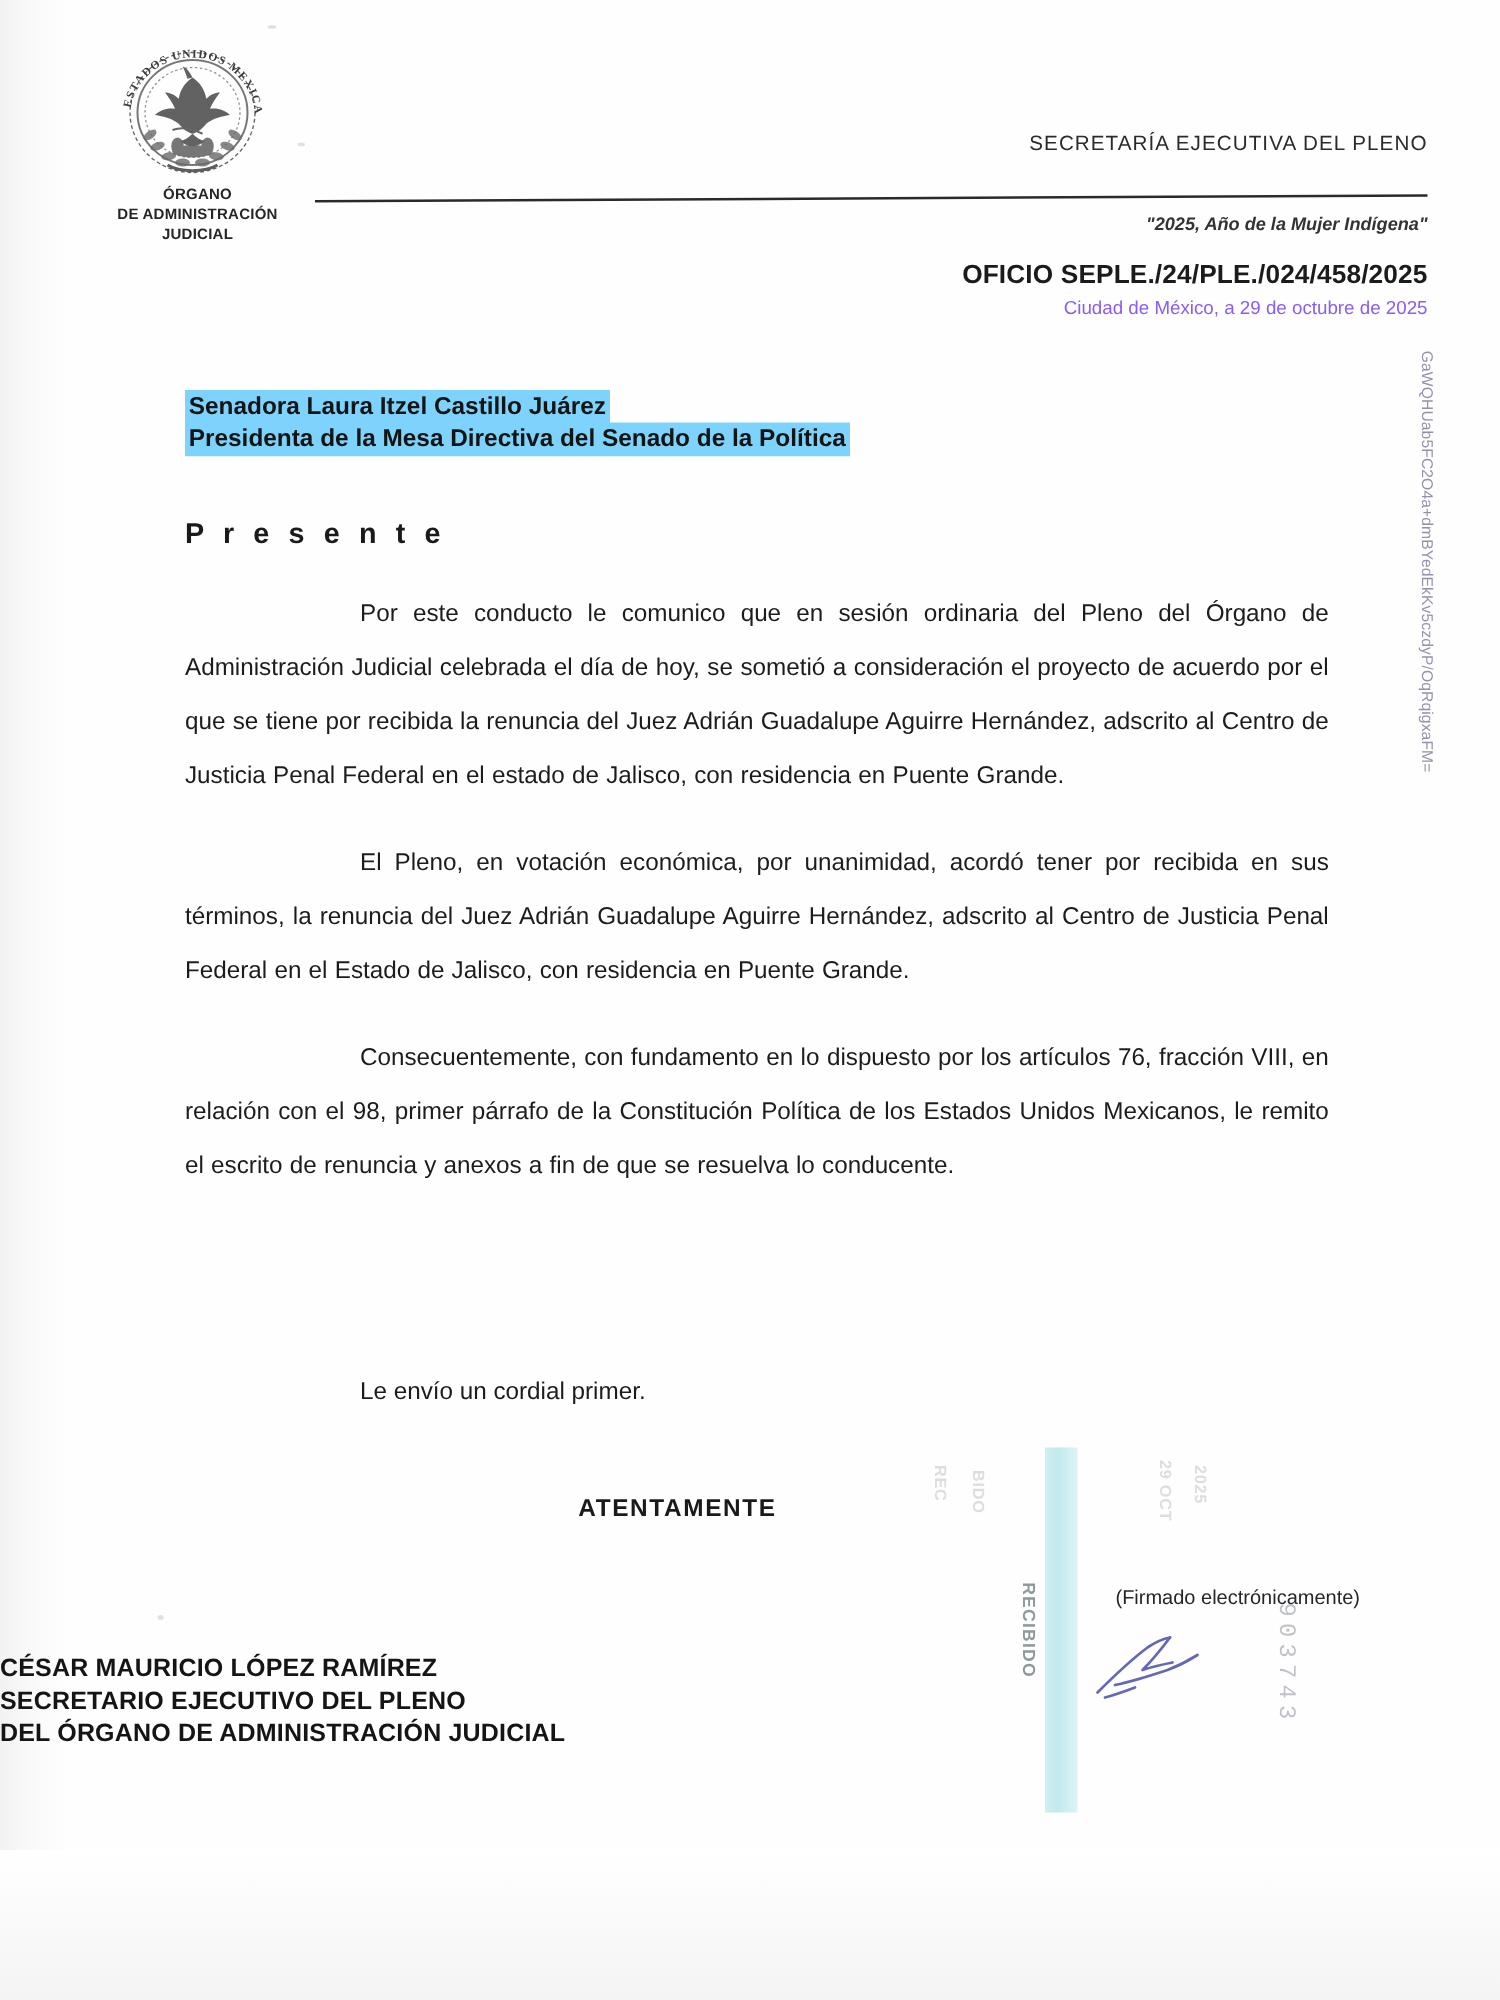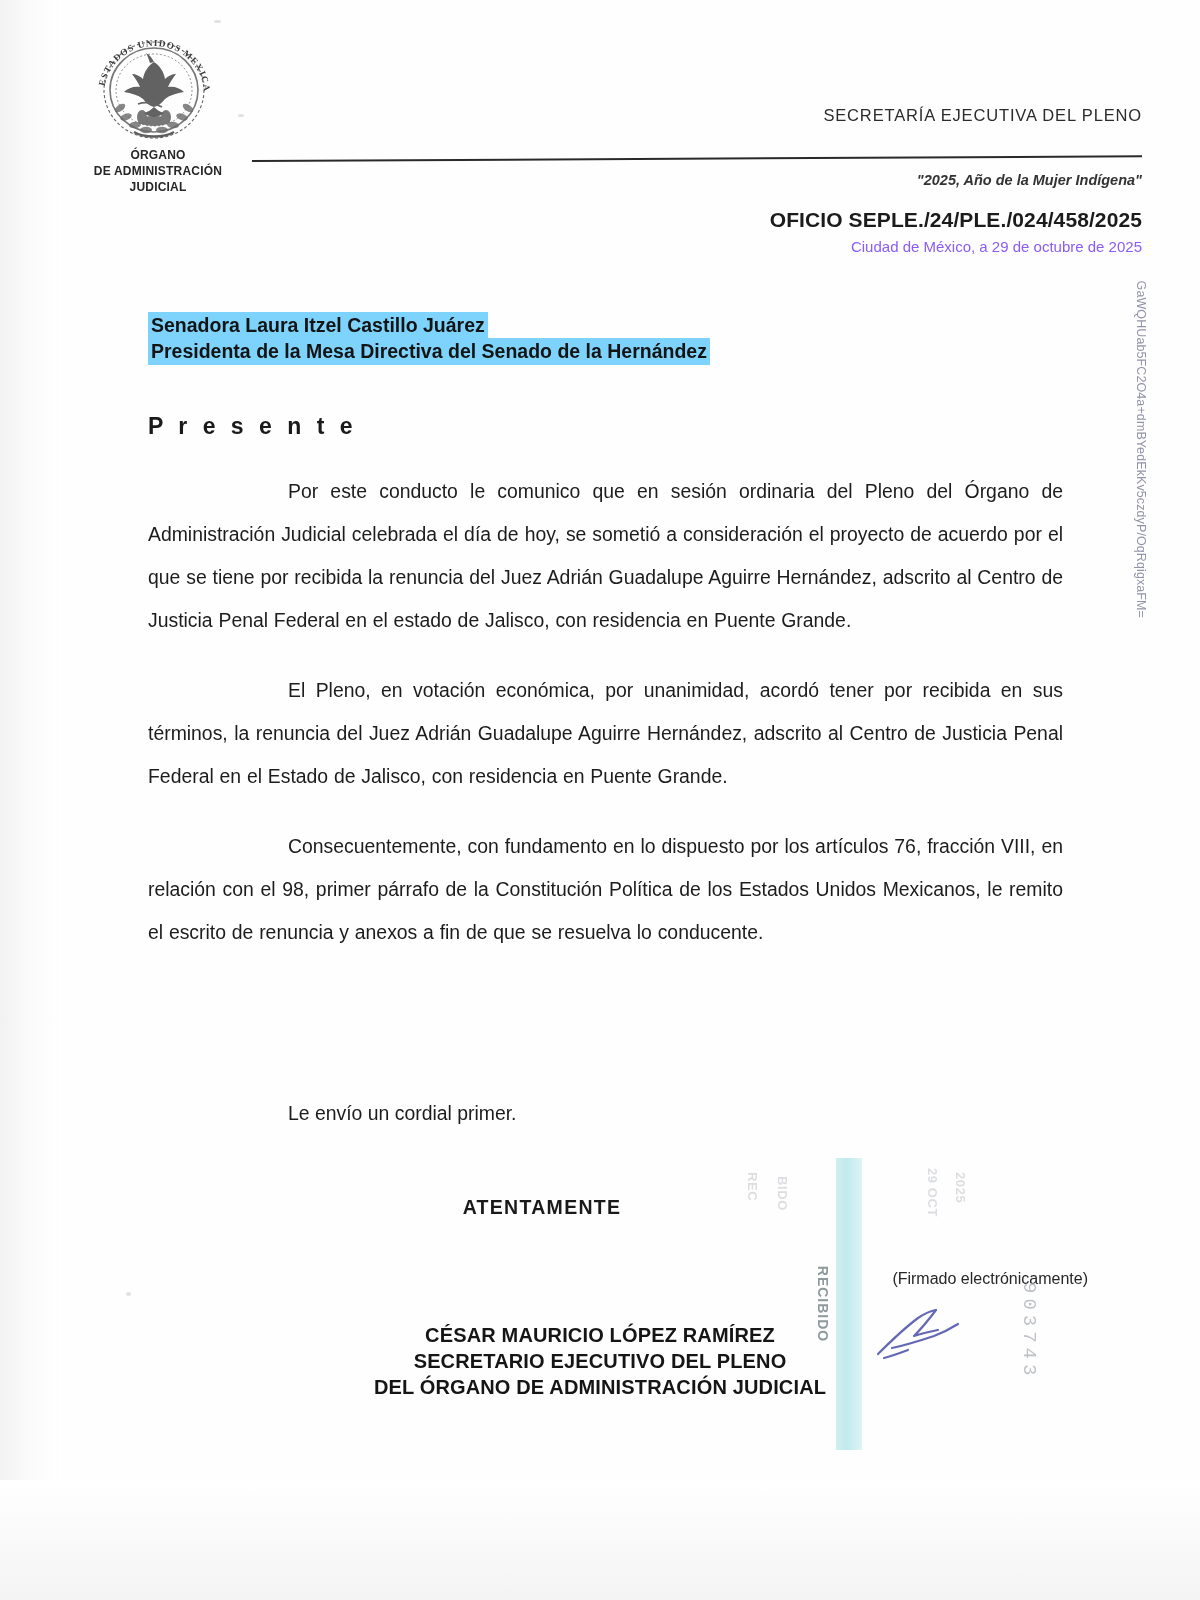--- a/index.html
+++ b/index.html
@@ -111,21 +111,20 @@
     font-size:19.5px;font-weight:bold;letter-spacing:1.3px;color:#1a1a1a;
     padding-right:116px;box-sizing:border-box;
   }
   .firmado{
     position:absolute;left:0;top:1270px;width:1200px;
     text-align:right;font-size:16px;color:#262626;
     padding-right:112px;box-sizing:border-box;
   }
   .signer{
     position:absolute;left:0;top:1322px;width:1200px;
-    text-align:center;
     font-size:20px;font-weight:bold;line-height:1.30;color:#151515;
     letter-spacing:.15px;
     box-sizing:border-box;
   }
 
   
   .hash-strip{
     position:absolute;right:52px;top:618px;
     transform:rotate(90deg);transform-origin:right top;
     font-size:12.5px;font-family:"Liberation Sans",sans-serif;
@@ -239,21 +238,21 @@
   <div class="seple">SECRETARÍA EJECUTIVA DEL PLENO</div>
 
   <div class="rule"></div>
 
   <div class="motto">"2025, Año de la Mujer Indígena"</div>
   <div class="oficio">OFICIO SEPLE./24/PLE./024/458/2025</div>
   <div class="ciudad">Ciudad de México, a 29 de octubre de 2025</div>
 
   <div class="addressee">
     <span>Senadora Laura Itzel Castillo Juárez</span><br>
-    <span>Presidenta de la Mesa Directiva del Senado de la Hernández</span>
+    <span>Presidenta de la Mesa Directiva del Senado de la Política</span>
   </div>
   <div class="presente">P r e s e n t e</div>
 
   <div class="body-text">
     <p>Por este conducto le comunico que en sesión ordinaria del Pleno del Órgano de Administración Judicial celebrada el día de hoy, se sometió a consideración el proyecto de acuerdo por el que se tiene por recibida la renuncia del Juez Adrián Guadalupe Aguirre Hernández, adscrito al Centro de Justicia Penal Federal en el estado de Jalisco, con residencia en Puente Grande.</p>
     <p>El Pleno, en votación económica, por unanimidad, acordó tener por recibida en sus términos, la renuncia del Juez Adrián Guadalupe Aguirre Hernández, adscrito al Centro de Justicia Penal Federal en el Estado de Jalisco, con residencia en Puente Grande.</p>
     <p>Consecuentemente, con fundamento en lo dispuesto por los artículos 76, fracción VIII, en relación con el 98, primer párrafo de la Constitución Política de los Estados Unidos Mexicanos, le remito el escrito de renuncia y anexos a fin de que se resuelva lo conducente.</p>
   </div>
 
   <div class="saludo">Le envío un cordial primer.</div>

